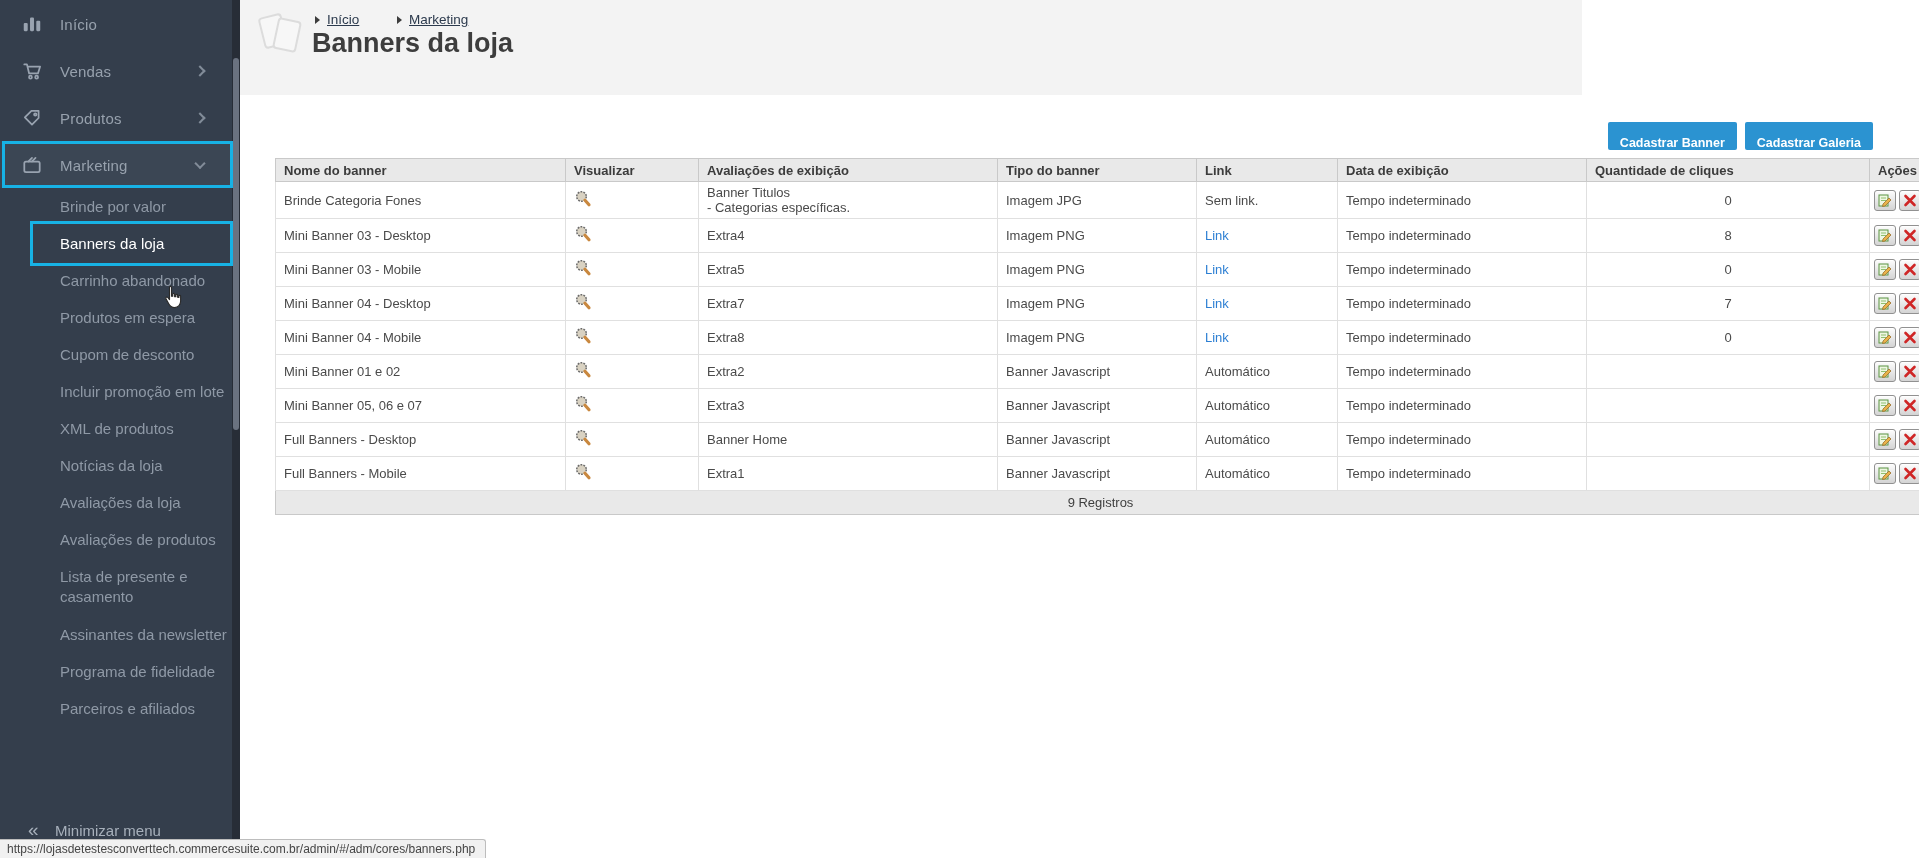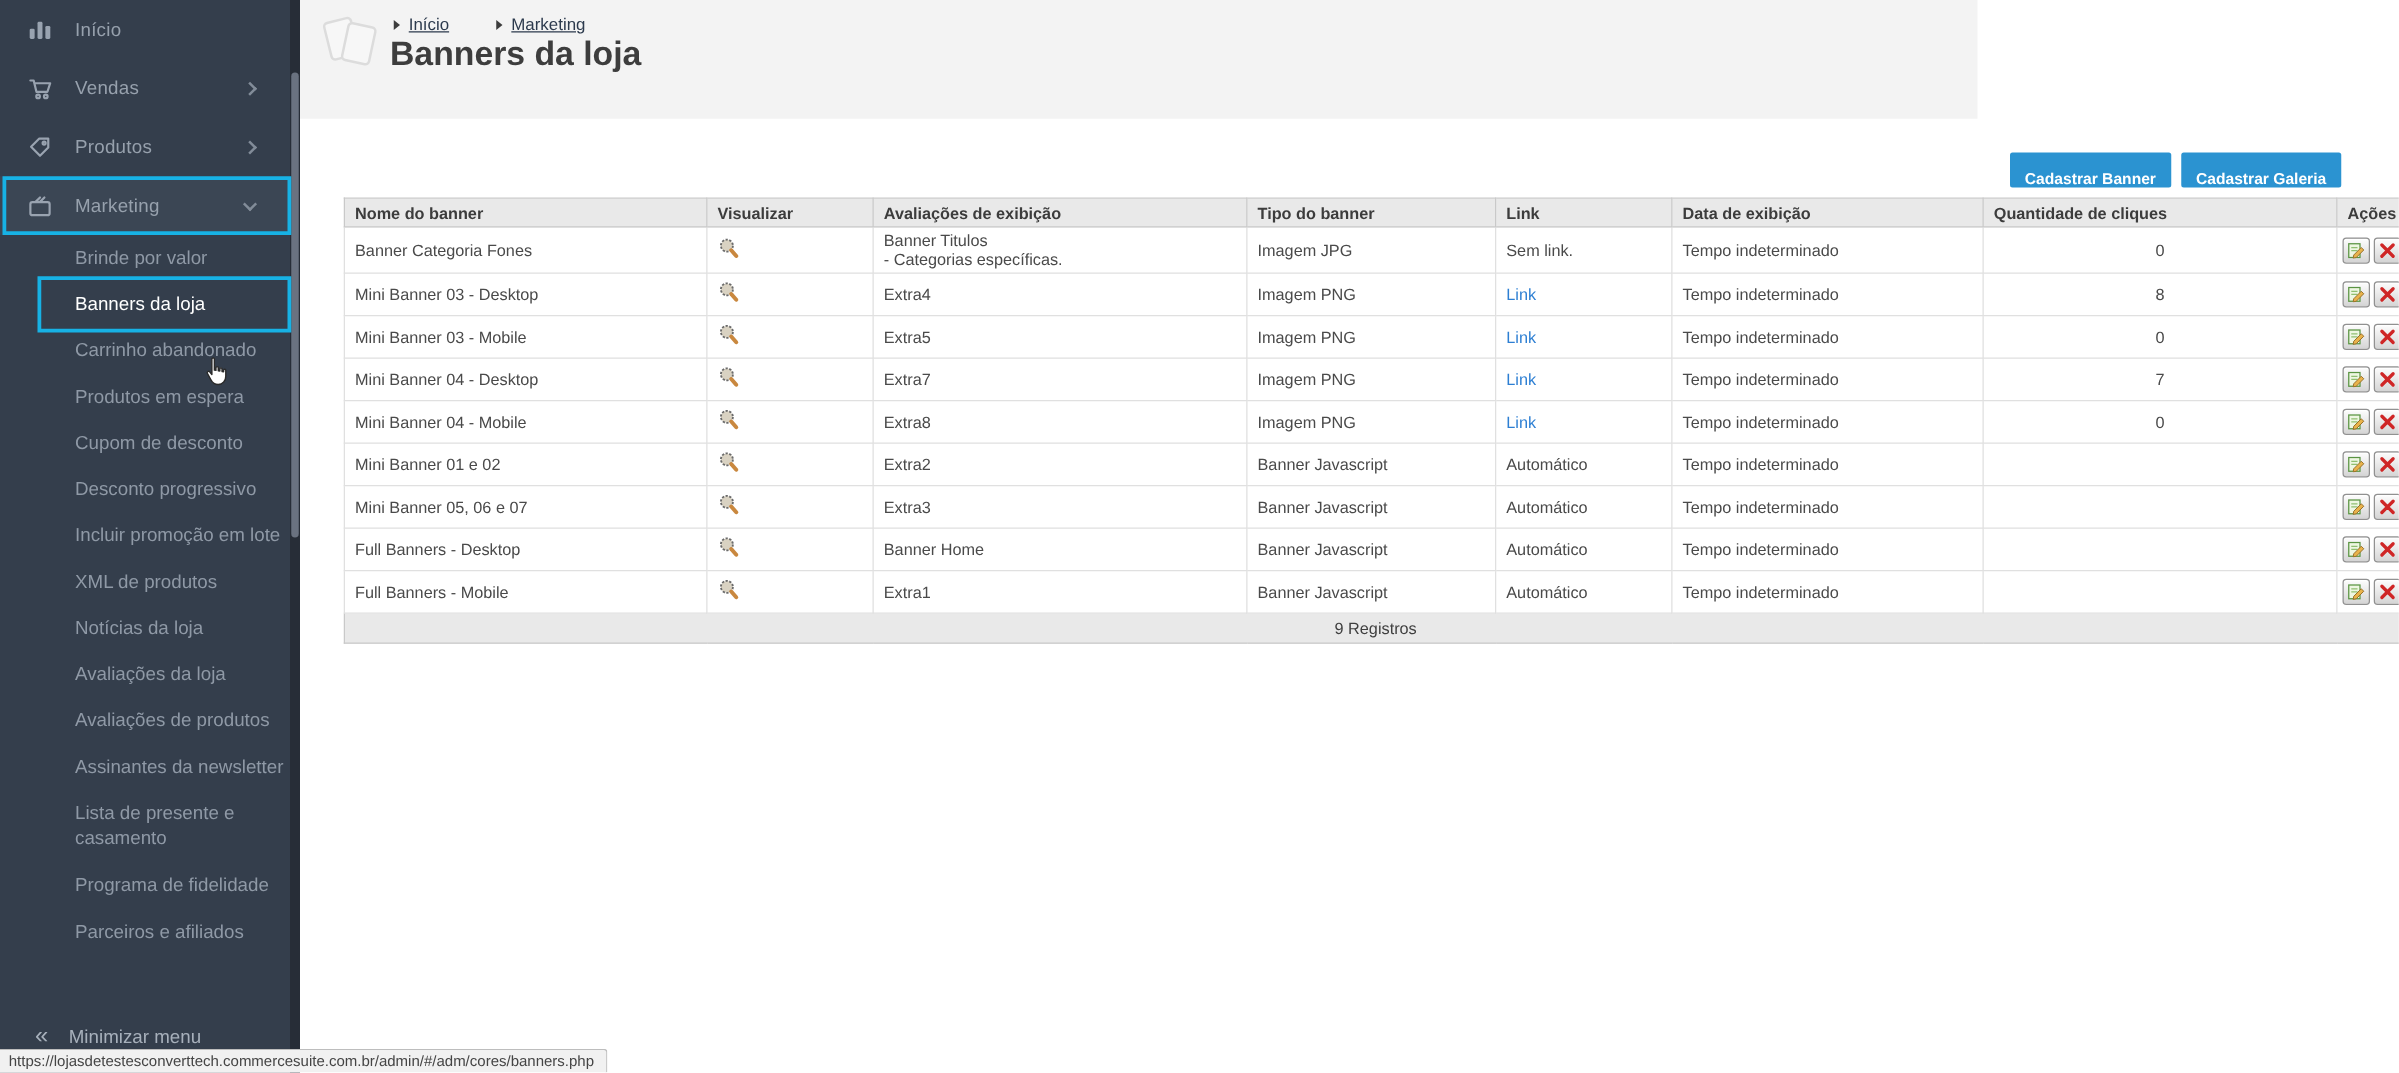--- a/index.html
+++ b/index.html
@@ -155,42 +155,39 @@
     <div class="sub">
       <span class="sub-lb">Carrinho abandonado</span>
     </div>
     <div class="sub">
       <span class="sub-lb">Produtos em espera</span>
     </div>
     <div class="sub">
       <span class="sub-lb">Cupom de desconto</span>
     </div>
     <div class="sub">
-      <span class="sub-lb">Desconto progressivo</span>
-    </div>
-    <div class="sub">
       <span class="sub-lb">Incluir promoção em lote</span>
     </div>
     <div class="sub">
       <span class="sub-lb">XML de produtos</span>
     </div>
     <div class="sub">
       <span class="sub-lb">Notícias da loja</span>
     </div>
     <div class="sub">
       <span class="sub-lb">Avaliações da loja</span>
     </div>
     <div class="sub">
       <span class="sub-lb">Avaliações de produtos</span>
-    </div>
-    <div class="sub">
-      <span class="sub-lb">Assinantes da newsletter</span>
     </div>
     <div class="sub tall">
       <span class="sub-lb">Lista de presente e casamento</span>
+    </div>
+    <div class="sub">
+      <span class="sub-lb">Assinantes da newsletter</span>
     </div>
     <div class="sub">
       <span class="sub-lb">Programa de fidelidade</span>
     </div>
     <div class="sub">
       <span class="sub-lb">Parceiros e afiliados</span>
     </div>
 
     <div class="minimize">
       <span class="min-ic">«</span>
@@ -241,21 +238,21 @@
           <th>Avaliações de exibição</th>
           <th>Tipo do banner</th>
           <th>Link</th>
           <th>Data de exibição</th>
           <th>Quantidade de cliques</th>
           <th>Ações</th>
         </tr>
       </thead>
       <tbody>
         <tr class="tall">
-          <td>Banner Categoria Fones</td>
+          <td>Brinde Categoria Fones</td>
           <td class="c-view"><span class="mag"><svg width="18" height="18" viewBox="0 0 18 18">
                   <circle cx="7.5" cy="6.5" r="4.8" fill="#d9d2c2" stroke="#6b6b6b" stroke-width="1.5" stroke-dasharray="1.8 1.2"></circle>
                   <path d="M11 10.2 L15 14.8" stroke="#c9883f" stroke-width="3.2" stroke-linecap="round"></path>
                 </svg></span></td>
           <td>
               <div class="loc-l1">Banner Titulos</div>
               <div class="loc-l2">- Categorias específicas.</div>
             </td>
           <td>Imagem JPG</td>
           <td><span>Sem link.</span></td>

